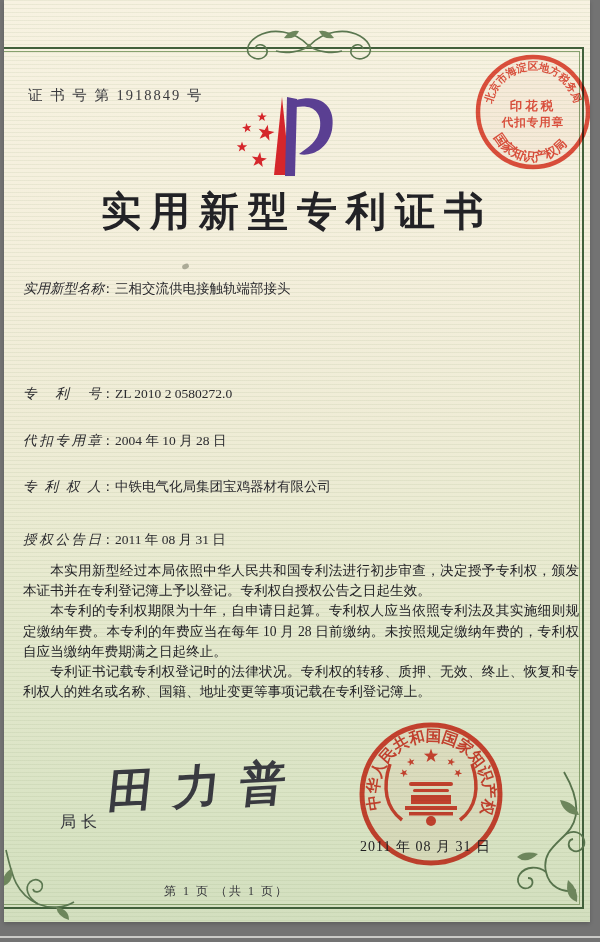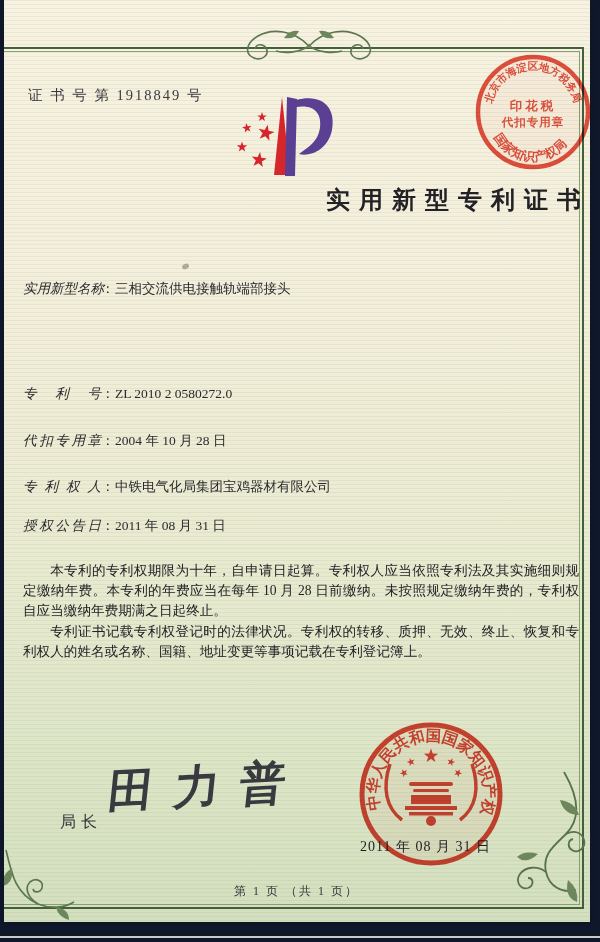--- a/index.html
+++ b/index.html
@@ -1,44 +1,44 @@
 <!DOCTYPE html>
 <html><head>
 <meta charset="utf-8">
 <style>
   html,body{margin:0;padding:0;}
   body{background:#fdfdfd;font-family:"Liberation Serif","DejaVu Serif",serif;}
-  #screen{position:relative;width:600px;height:942px;overflow:hidden;background:#0f172a;}
+  #screen{position:relative;width:600px;height:942px;overflow:hidden;background:#737373;}
   .paper{
     position:absolute;left:4px;top:0;width:586px;height:922px;overflow:hidden;
     background:
       repeating-linear-gradient(180deg, rgba(120,145,95,0.10) 0 1px, rgba(255,255,255,0) 1px 4px),
       linear-gradient(180deg,#f7f2e1 0%,#f4efdc 28%,#efecd6 46%,#e8ead0 62%,#dfe6c9 78%,#d7e2c2 92%,#d3dfbf 100%);
     box-shadow:0 2px 4px rgba(0,0,0,0.18);
   }
   .photo-edge{position:absolute;left:0;right:0;top:936px;height:2px;background:#c9c9c6;}
   
   .frame{position:absolute;left:-8px;top:47px;width:584px;height:858px;border:2px solid #41603b;}
   .frame-inner{position:absolute;inset:2px;border:1px solid #87a06e;}
   .txt{position:absolute;color:#26262a;}
   .cert-no{left:24px;top:86px;font-size:14.5px;letter-spacing:2px;color:#3a3a3e;}
-  .title{left:0;top:184px;width:100%;text-align:right;font-size:24px;font-weight:700;letter-spacing:9px;color:#222226;}
+  .title{left:0;top:184px;width:100%;text-align:center;font-size:40px;font-weight:700;letter-spacing:9px;color:#222226;}
   .speck{position:absolute;left:178px;top:264px;width:7px;height:5px;border-radius:60% 40% 50% 50%;background:#9a9a86;opacity:.8;transform:rotate(-20deg);}
   .field-row{position:absolute;left:19px;width:556px;font-size:13.5px;color:#2a2a2e;white-space:nowrap;}
   .flabel{display:inline-block;width:78px;text-align:justify;text-align-last:justify;vertical-align:top;font-style:italic;}
   .fcolon{display:inline-block;width:14px;}
   .fvalue{display:inline-block;}
   .fvalue2{position:absolute;left:111px;font-size:13.5px;color:#2a2a2e;white-space:nowrap;}
   .paras{position:absolute;left:19px;top:561px;width:556px;font-size:13.6px;line-height:20.2px;color:#222226;text-align:justify;}
   .paras p{margin:0;text-indent:2em;}
   .director{left:56px;top:812px;font-size:16px;letter-spacing:5px;color:#33343a;font-family:Liberation Mono, monospace;}
   .sig-name{left:104px;top:756px;font-size:46px;letter-spacing:20px;color:#393a40;
     transform:rotate(-3deg) skewX(-9deg);font-weight:600;}
   .seal-date{left:356px;top:838px;font-size:14px;letter-spacing:1px;color:#1e1e20;z-index:6;}
-  .footer{left:160px;top:883px;width:195px;text-align:right;font-size:12px;letter-spacing:2px;color:#35353a;font-family:Liberation Serif, serif;}
+  .footer{left:160px;top:883px;width:195px;text-align:left;font-size:12px;letter-spacing:2px;color:#35353a;font-family:Liberation Serif, serif;}
   .svg-abs{position:absolute;}
   .blend{mix-blend-mode:multiply;}
 </style>
 </head>
 <body>
 
 <div id="screen">
   <div class="paper">
 
     <div class="frame">
@@ -112,25 +112,26 @@
     </div>
     <div class="field-row" style="top:385px;">
       <span class="flabel">专利号</span><span class="fcolon">：</span><span class="fvalue">ZL 2010 2 0580272.0</span>
     </div>
     <div class="field-row" style="top:432px;">
       <span class="flabel">代扣专用章</span><span class="fcolon">：</span><span class="fvalue">2004 年 10 月 28 日</span>
     </div>
     <div class="field-row" style="top:478px;">
       <span class="flabel">专利权人</span><span class="fcolon">：</span><span class="fvalue">中铁电气化局集团宝鸡器材有限公司</span>
     </div>
-    <div class="field-row" style="top:517px;">
+    <div class="field-row" style="top:531px;">
       <span class="flabel">授权公告日</span><span class="fcolon">：</span><span class="fvalue">2011 年 08 月 31 日</span>
     </div>
 
     <div class="paras">
+      <p>本实用新型经过本局依照中华人民共和国专利法进行初步审查，决定授予专利权，颁发本证书并在专利登记簿上予以登记。专利权自授权公告之日起生效。</p>
       <p>本专利的专利权期限为十年，自申请日起算。专利权人应当依照专利法及其实施细则规定缴纳年费。本专利的年费应当在每年 10 月 28 日前缴纳。未按照规定缴纳年费的，专利权自应当缴纳年费期满之日起终止。</p>
       <p>专利证书记载专利权登记时的法律状况。专利权的转移、质押、无效、终止、恢复和专利权人的姓名或名称、国籍、地址变更等事项记载在专利登记簿上。</p>
     </div>
 
     <div class="txt director">局长</div>
     <div class="txt sig-name">田力普</div>
 
     <svg class="svg-abs blend" style="left:342px;top:706px;" width="170" height="176" viewBox="0 0 170 176" opacity="0.93">
       <defs>
         <path id="sealArc" d="M35.2,106.1 A53,53 0 1 1 134.8,106.1" fill="none"></path>

